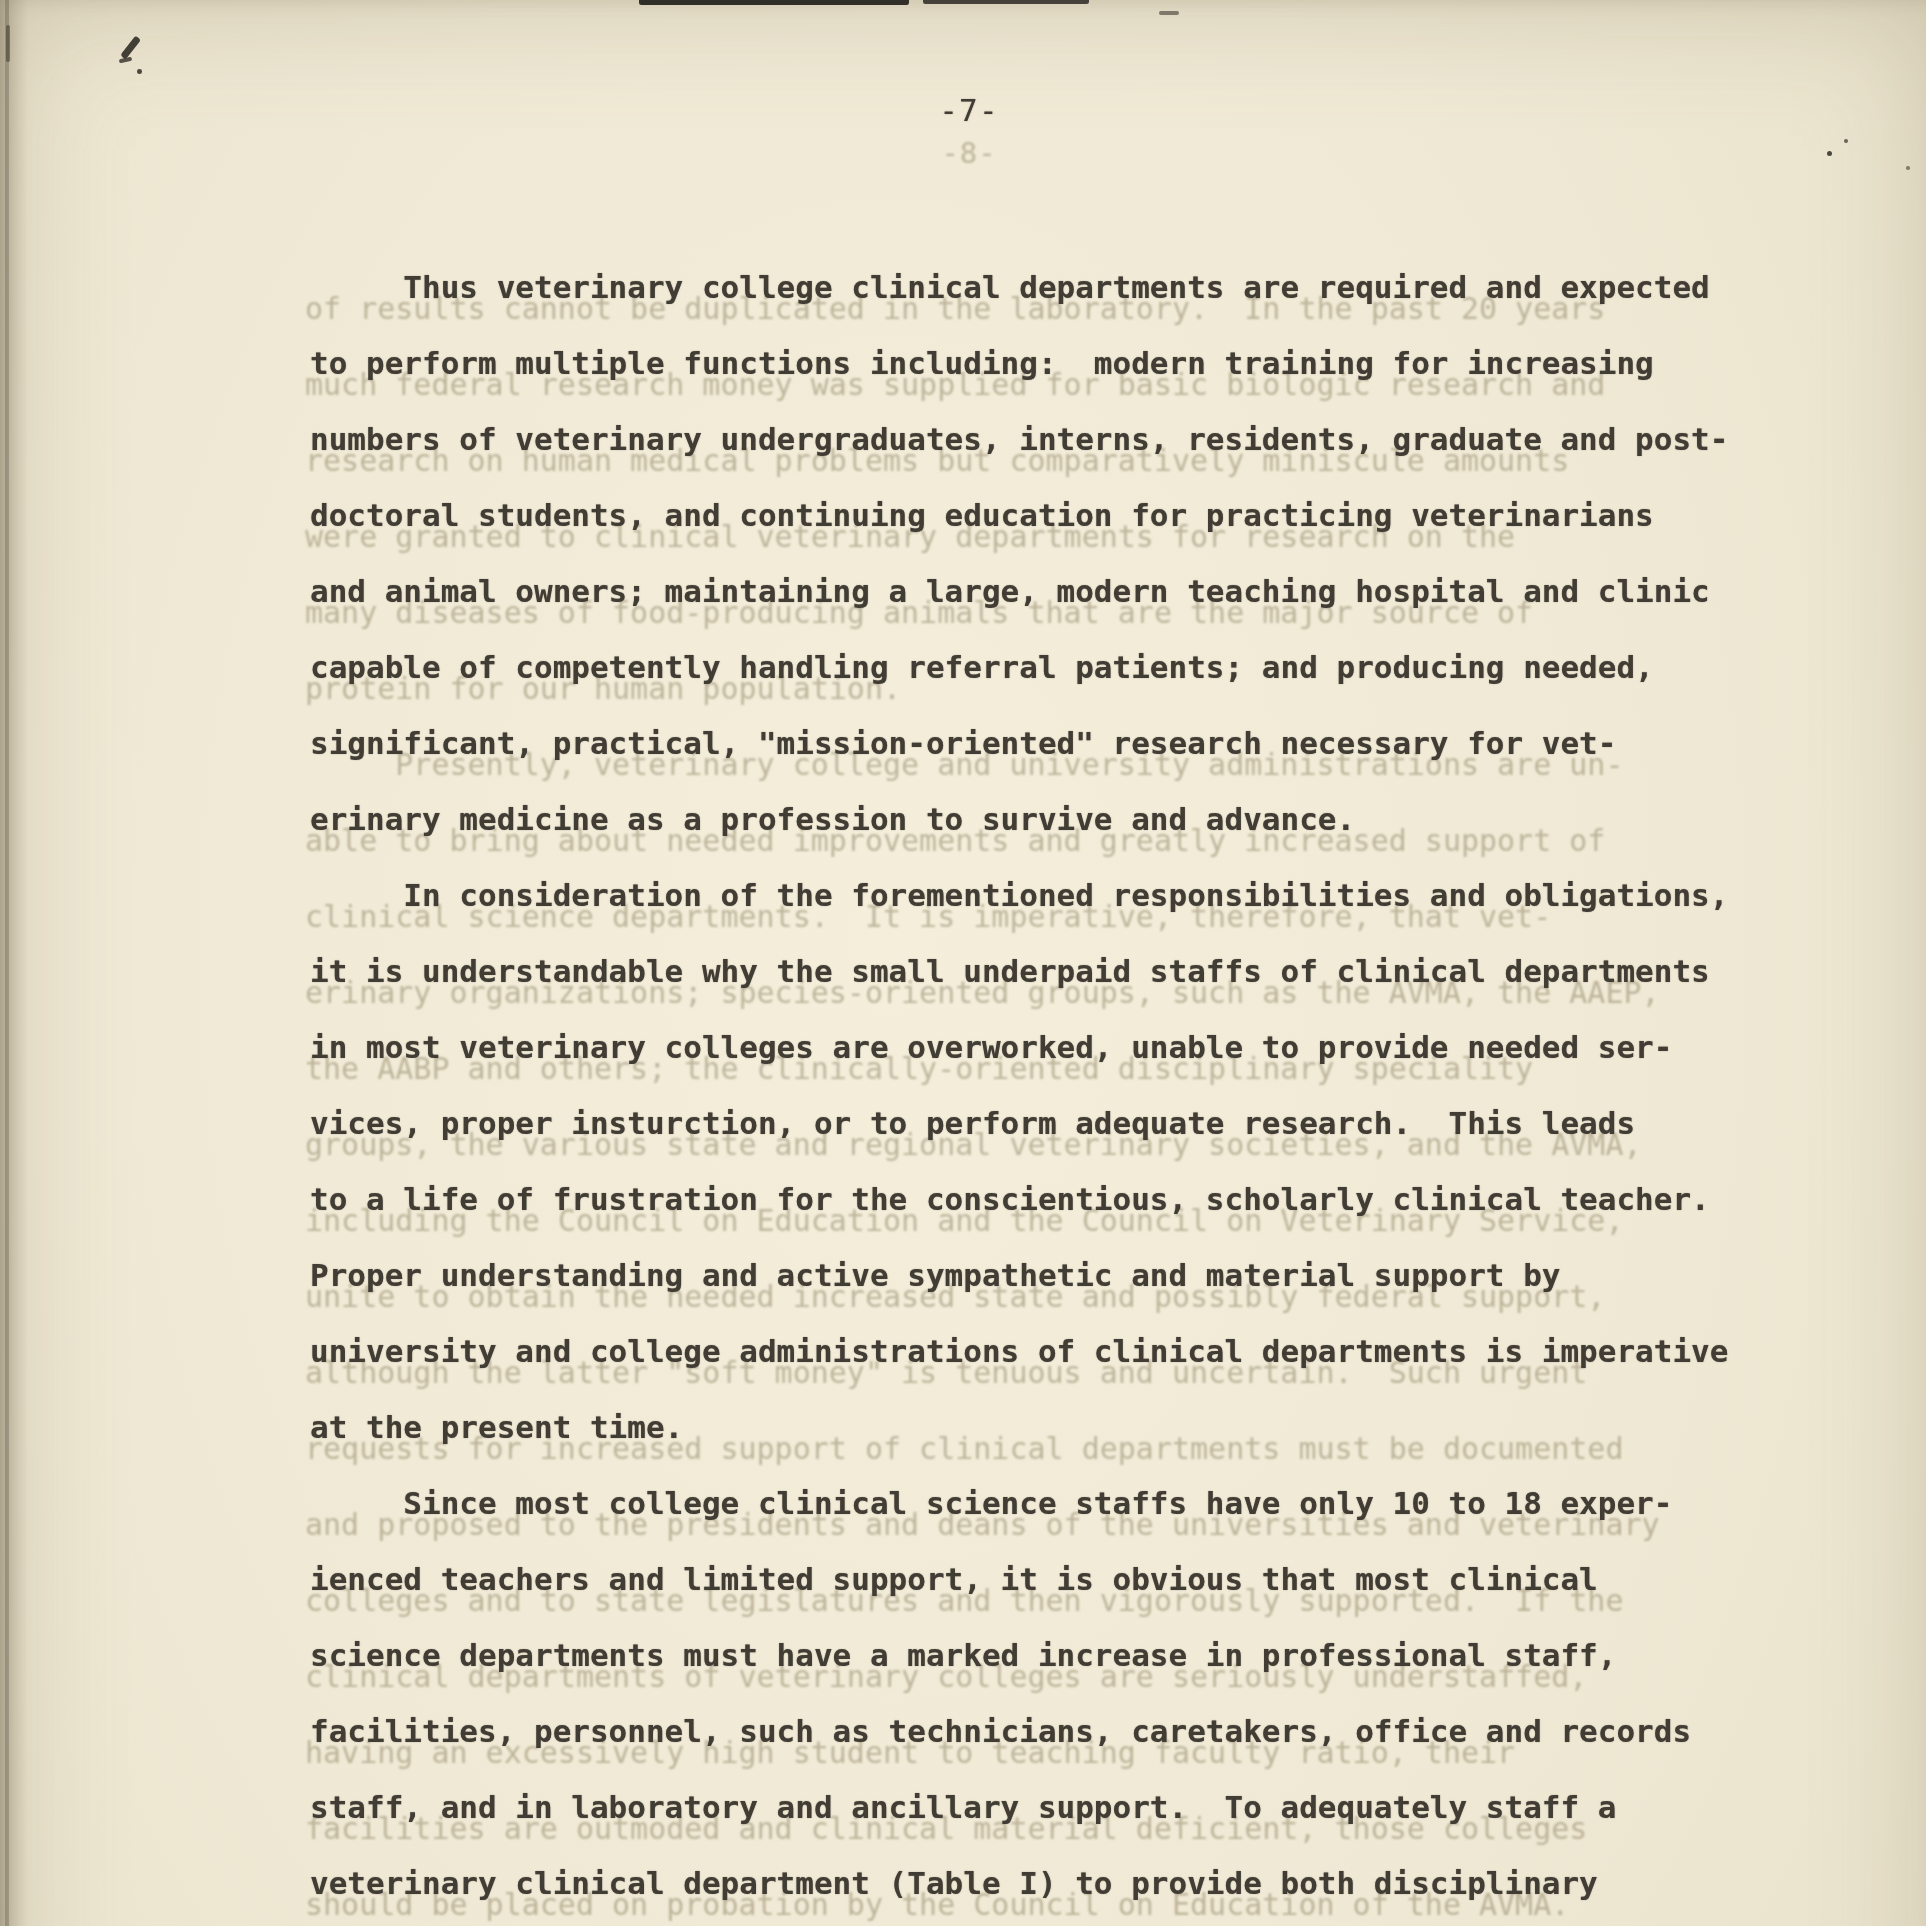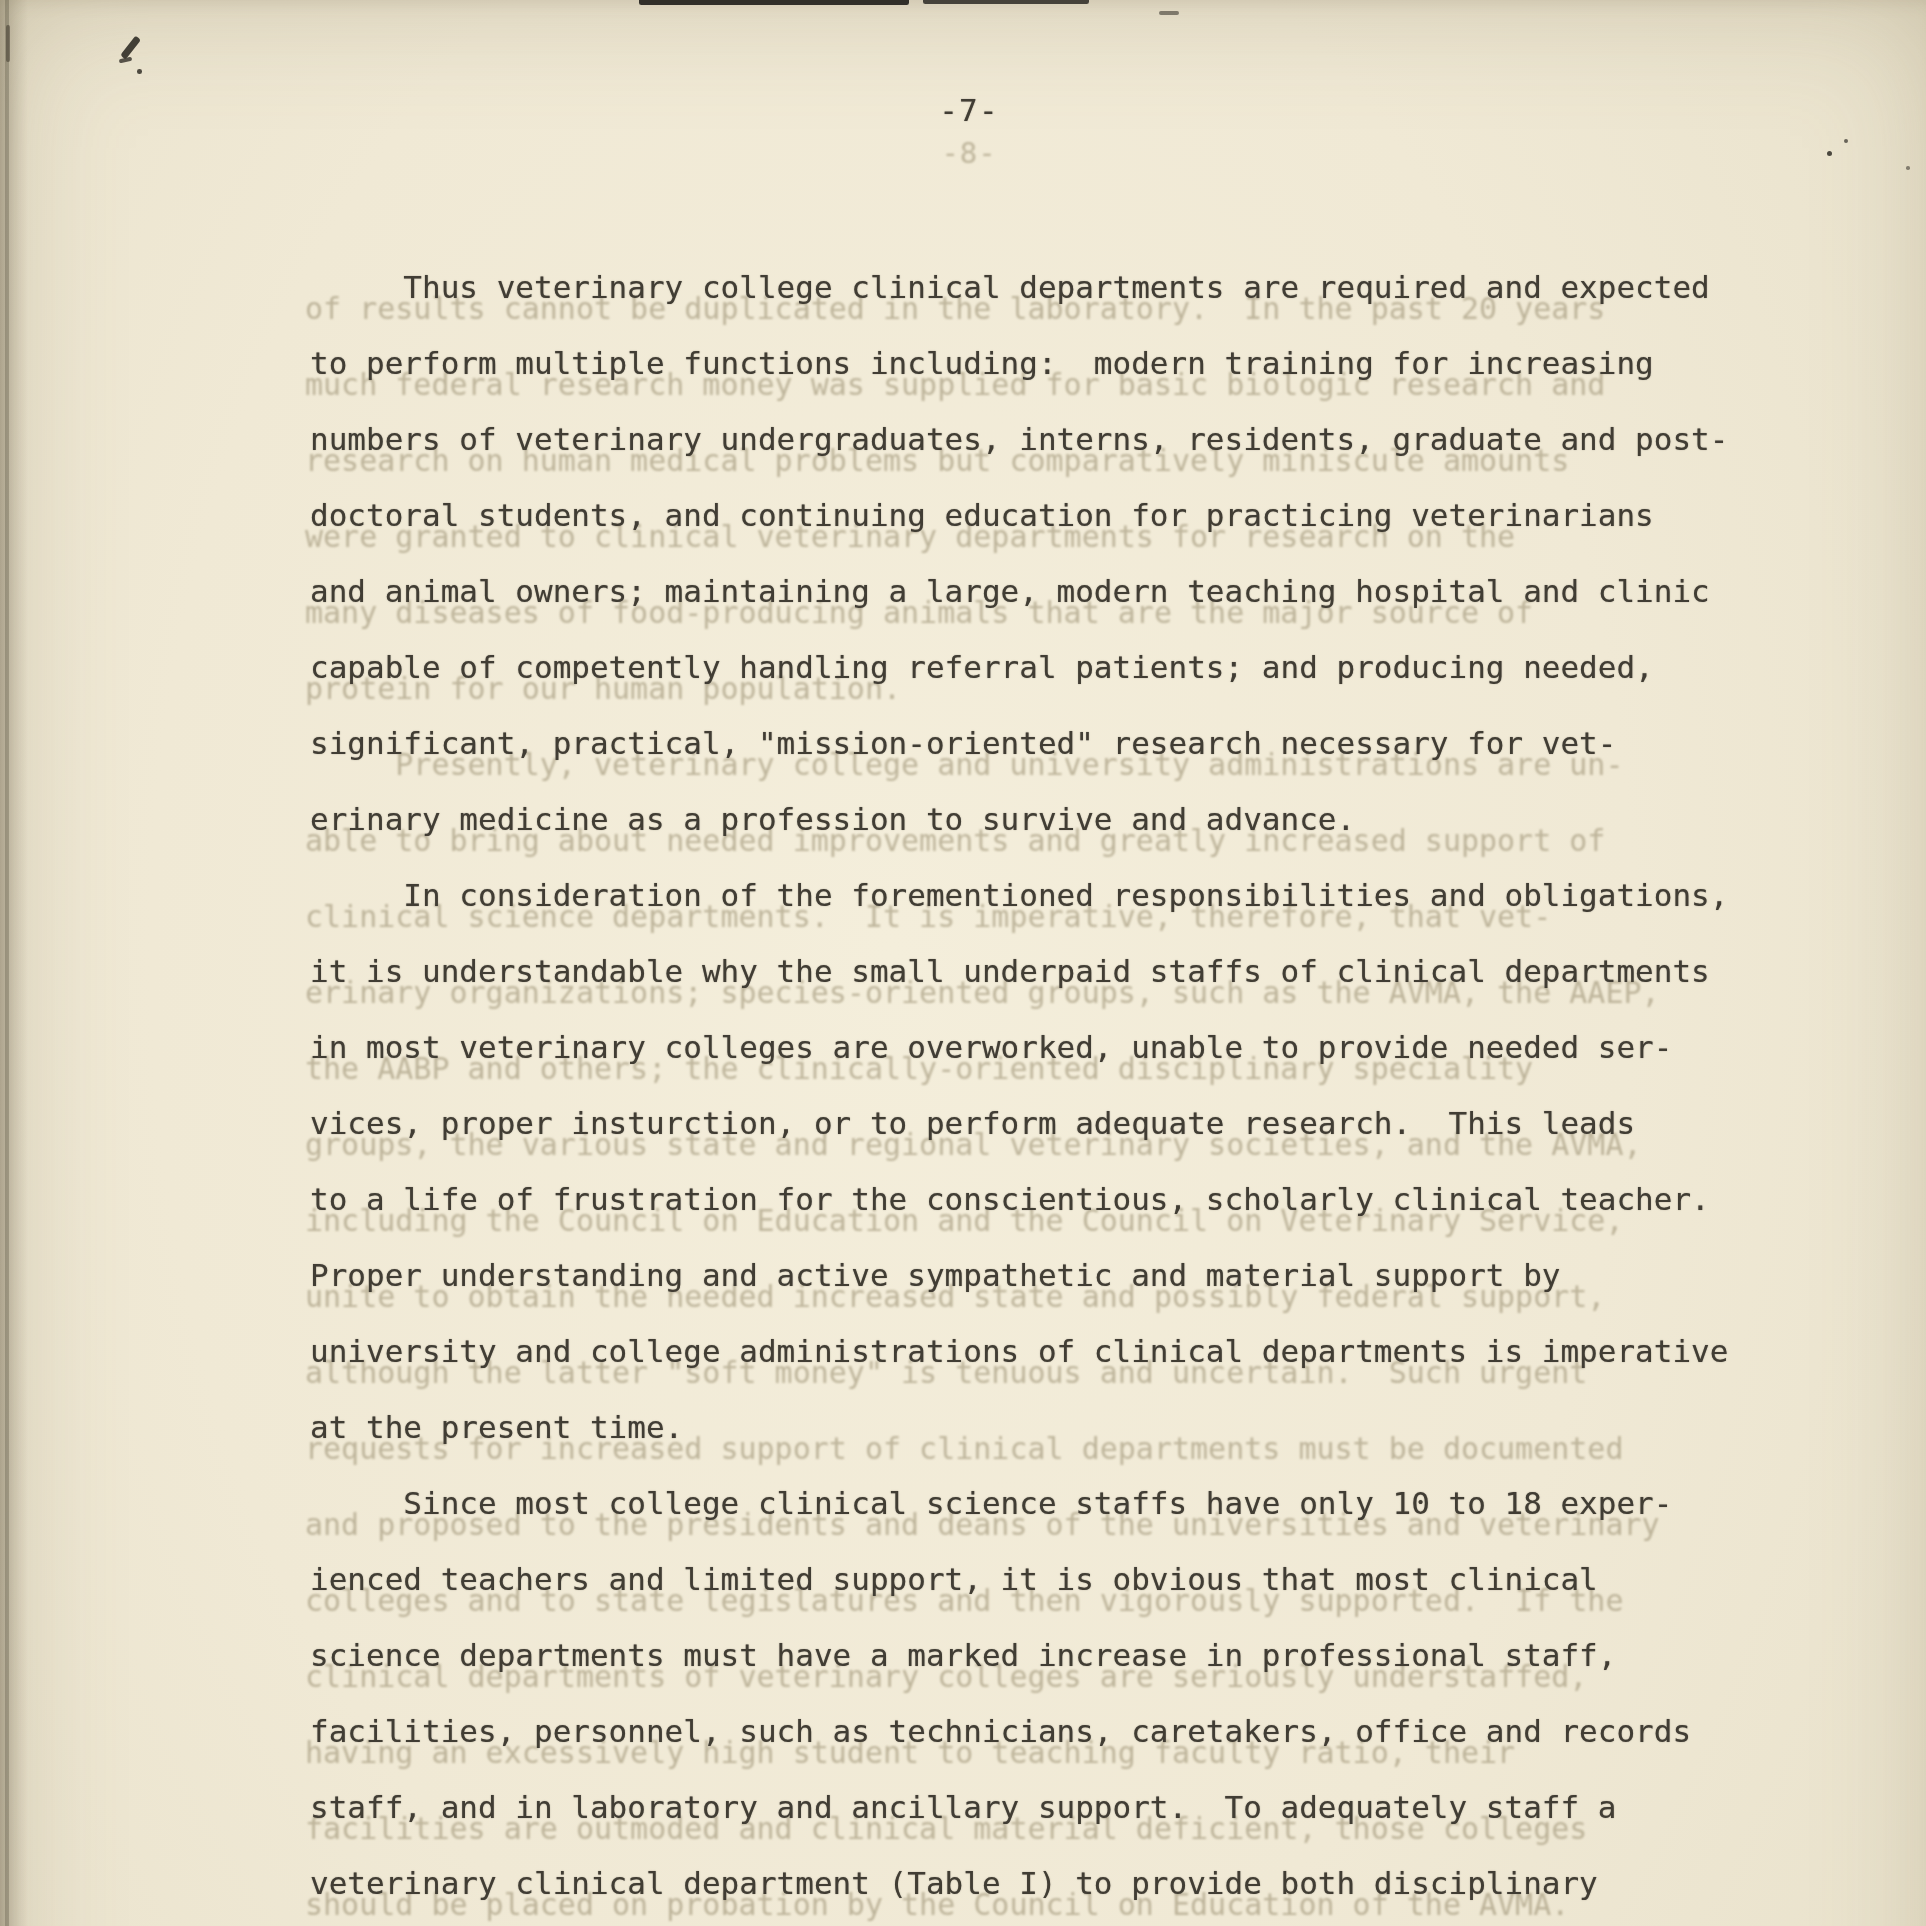--- a/index.html
+++ b/index.html
@@ -71,20 +71,21 @@
   .body-text {
     position: absolute;
     left: 310px;
     top: 249px;
     font-size: 31px;
     line-height: 76px;
   }
   .para {
     margin: 0;
     white-space: pre;
+    font-weight: bold;
   }
 
   
   .artifact { position: absolute; z-index: 3; }
   .edge-strip-left {
     left: 0; top: 0;
     width: 28px; height: 100%;
     background: linear-gradient(to right, rgba(88, 78, 56, 0.30), rgba(88, 78, 56, 0.0));
   }
   .edge-line-left {

